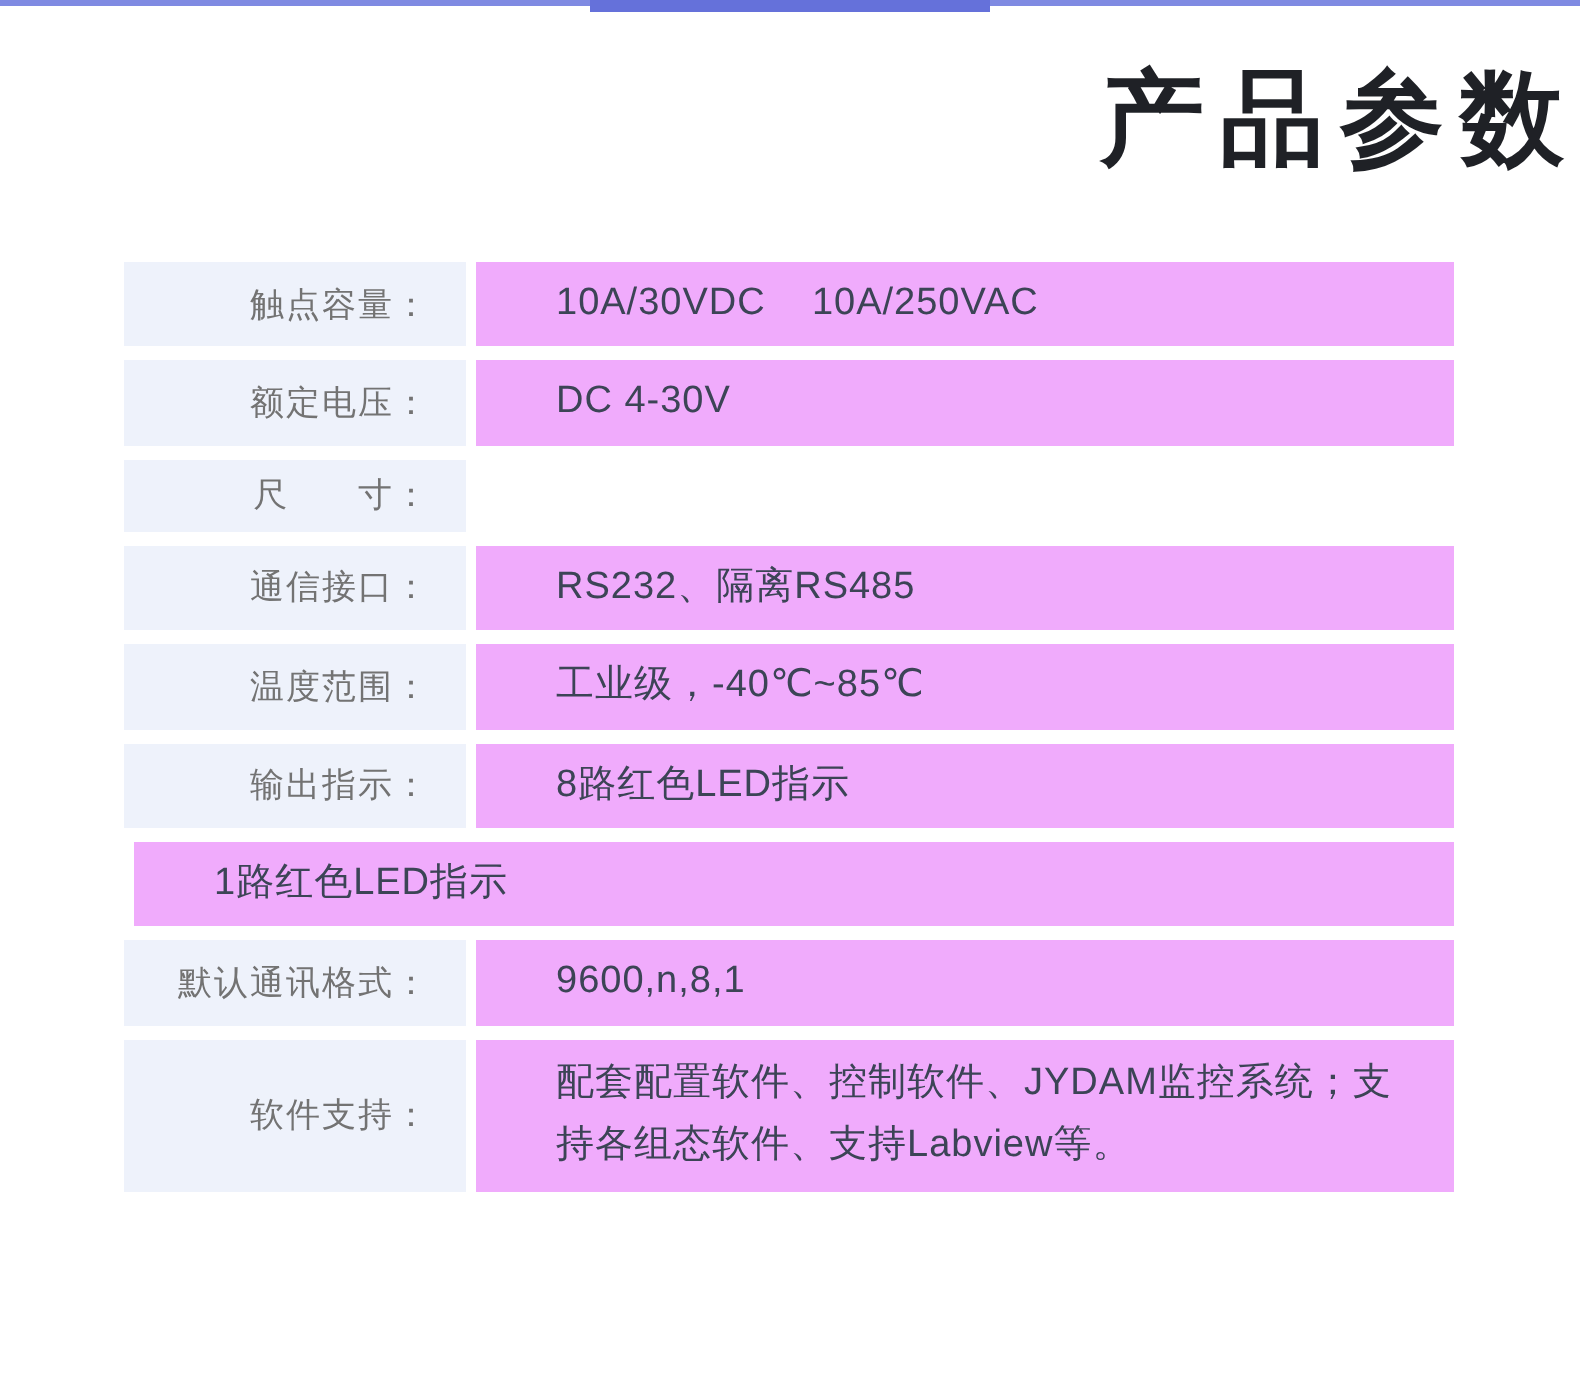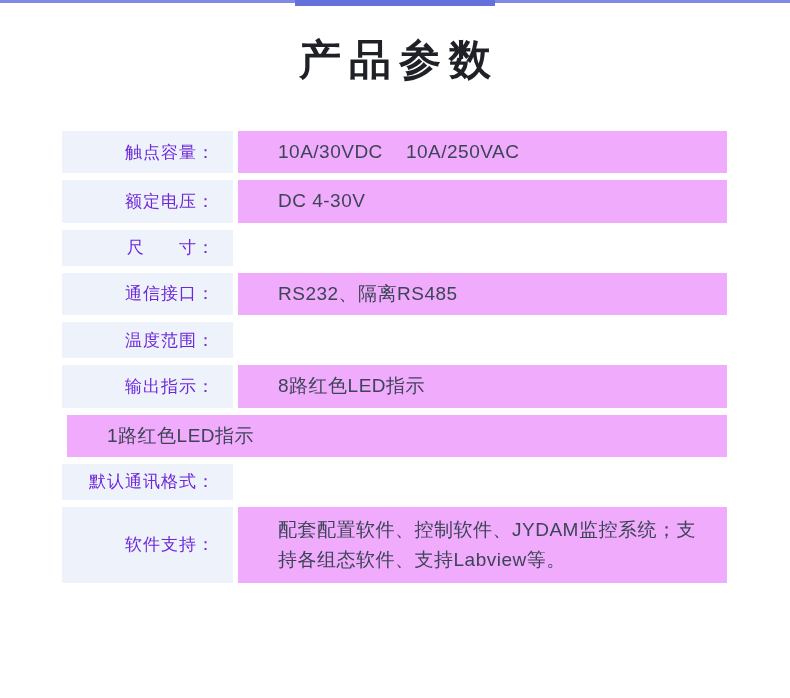--- a/index.html
+++ b/index.html
@@ -17,22 +17,22 @@
     background: #7f8ae2;
   }
   .topbar-thick {
     position: absolute; top: 0; left: 295px;
     width: 200px; height: 6px;
     background: #6571da;
   }
   
   .page-title {
     margin-top: 34px;
-    text-align: center;
-    font-size: 42px;
+    text-align: right;
+    font-size: 52px;
     font-weight: 800;
     letter-spacing: 8px;
     color: #1f2126;
     line-height: 52px;
     text-indent: 8px; 
   }
   
   .param-table {
     width: 665px;
     margin: 45px 0 0 62px;
@@ -43,21 +43,21 @@
   }
   .param-label {
     width: 171px;
     min-height: 36px;
     background: #eef2fb;
     display: flex;
     align-items: center;
     justify-content: flex-end;
     padding-right: 18px;
     font-size: 17px;
-    color: #6d28d9;
+    color: #737373;
     white-space: pre;
     letter-spacing: 1px;
     flex-shrink: 0;
   }
   .param-value {
     flex: 1;
     min-height: 36px;
     margin-left: 5px;
     background: #f0abfc;
     display: flex;
@@ -93,28 +93,30 @@
     </div>
     <div class="param-row">
       <div class="param-label">尺      寸：</div>
     </div>
     <div class="param-row">
       <div class="param-label">通信接口：</div>
       <div class="param-value">RS232、隔离RS485</div>
     </div>
     <div class="param-row">
       <div class="param-label">温度范围：</div>
+      <div class="param-value">工业级，-40℃~85℃</div>
     </div>
     <div class="param-row">
       <div class="param-label">输出指示：</div>
       <div class="param-value">8路红色LED指示</div>
     </div>
     <div class="param-row">
       <div class="param-value">1路红色LED指示</div>
     </div>
     <div class="param-row">
       <div class="param-label">默认通讯格式：</div>
+      <div class="param-value">9600,n,8,1</div>
     </div>
     <div class="param-row tall">
       <div class="param-label">软件支持：</div>
       <div class="param-value">配套配置软件、控制软件、JYDAM监控系统；支持各组态软件、支持Labview等。</div>
     </div>
   </div>
 
 </body></html>

